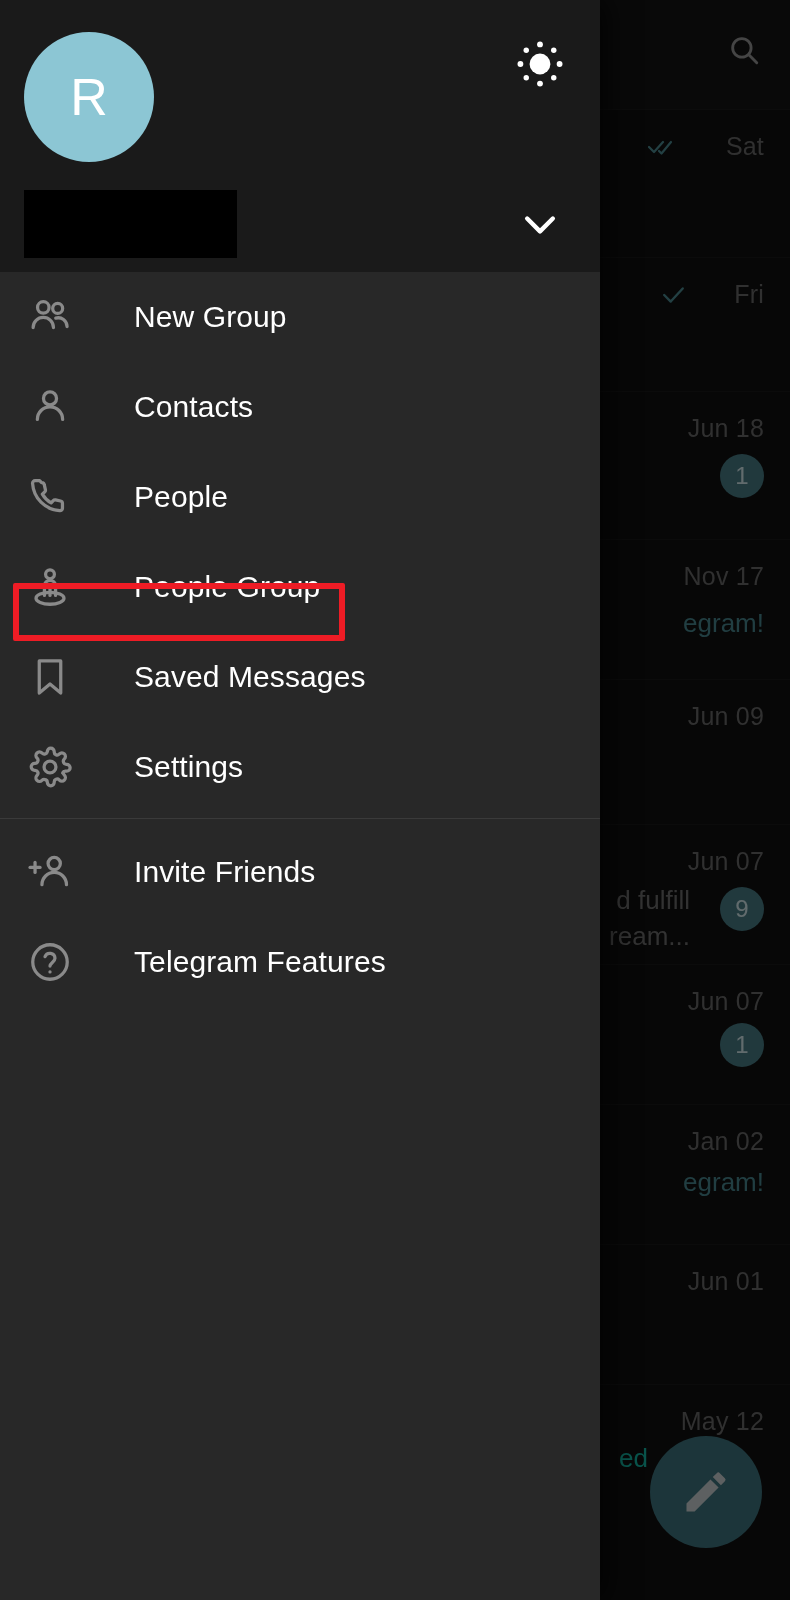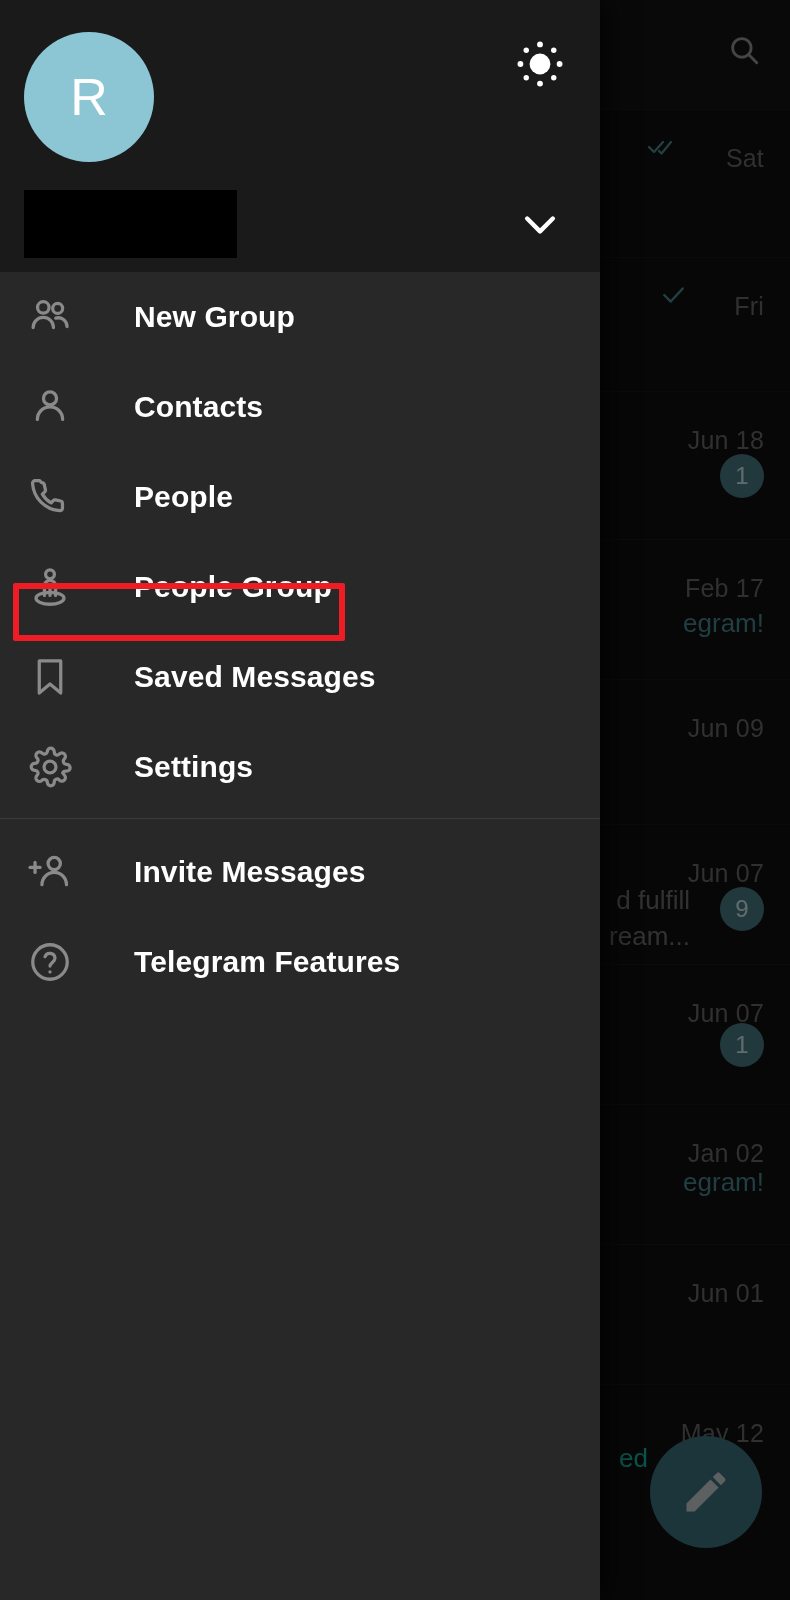--- a/index.html
+++ b/index.html
@@ -28,21 +28,20 @@
   .cl-search svg { width:34px; height:34px; }
 
   .cl-row {
     position:absolute; left:0; width:790px;
     border-bottom:1px solid #1a1a1a;
   }
   .cl-time {
     position:absolute; right:26px; top:22px;
     font-size:25px; color:#6a6a6a; letter-spacing:.2px;
     white-space:nowrap;
-    margin-top:12px;
   }
   .cl-ticks {
     position:absolute; top:24px;
     display:inline-flex; align-items:center;
   }
   .cl-ticks svg { height:26px; }
   .cl-snippet {
     position:absolute; right:26px;
     font-size:26px; color:#6f6f6f; white-space:nowrap;
     text-align:right;
@@ -113,21 +112,20 @@
     display:flex; align-items:center;
   }
   .menu-icon {
     width:100px; min-width:100px;
     display:flex; align-items:center; justify-content:center;
   }
   .menu-icon svg { width:46px; height:46px; }
   .menu-label {
     font-size:30px; color:#ffffff; letter-spacing:.1px;
     margin-left:34px;
-    font-weight:bold;
   }
   .menu-divider {
     width:600px; height:1px; background:#3a3a3a;
     margin:6px 0 8px 0;
   }
 
   
   .hl-box {
     position:absolute; left:13px; top:583px;
     width:332px; height:58px;
@@ -171,21 +169,21 @@
       </span>
       <span class="cl-time">Fri</span>
     </div>
 
     <div class="cl-row" style="top:392px;height:148px;">
       <span class="cl-time">Jun 18</span>
       <span class="cl-badge" style="top:62px;">1</span>
     </div>
 
     <div class="cl-row" style="top:540px;height:140px;">
-      <span class="cl-time">Feb 17</span>
+      <span class="cl-time">Nov 17</span>
       <span class="cl-snippet link" style="top:68px;">egram!</span>
     </div>
 
     <div class="cl-row" style="top:680px;height:145px;">
       <span class="cl-time">Jun 09</span>
     </div>
 
     <div class="cl-row" style="top:825px;height:140px;">
       <span class="cl-time">Jun 07</span>
       <span class="cl-snippet" style="top:60px;right:100px;">d fulfill</span>
@@ -319,21 +317,21 @@
 
       <div class="menu-item">
         <span class="menu-icon">
           <svg viewBox="0 0 24 24" fill="none" stroke="#8a8a8a" stroke-width="1.7" stroke-linecap="round" stroke-linejoin="round">
             <circle cx="14.2" cy="7.6" r="3.2"></circle>
             <path d="M7.8 18.6a6.4 6.4 0 0 1 12.8 0"></path>
             <line x1="4.2" y1="7" x2="4.2" y2="12.2"></line>
               <line x1="1.6" y1="9.6" x2="6.8" y2="9.6"></line>
           </svg>
         </span>
-        <span class="menu-label">Invite Messages</span>
+        <span class="menu-label">Invite Friends</span>
       </div>
 
       <div class="menu-item">
         <span class="menu-icon">
           <svg viewBox="0 0 24 24" fill="none" stroke="#8a8a8a" stroke-width="1.7" stroke-linecap="round" stroke-linejoin="round">
             <circle cx="12" cy="12" r="9"></circle>
             <path d="M9.4 9.2a2.7 2.7 0 0 1 5.2.9c0 1.8-2.6 2.4-2.6 4"></path>
             <line x1="12" y1="17.1" x2="12" y2="17.2"></line>
           </svg>
         </span>

